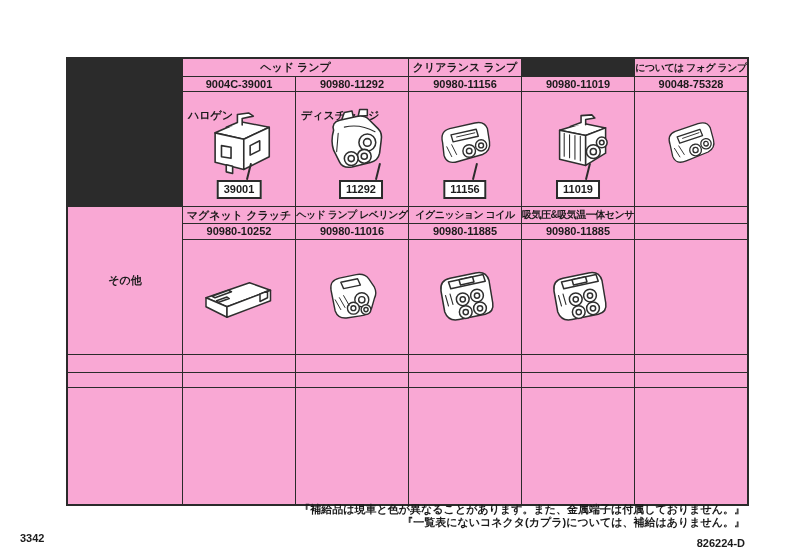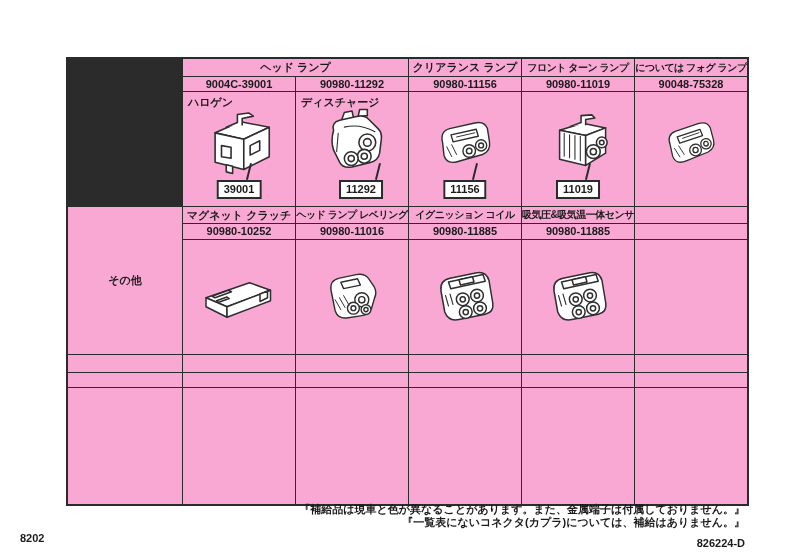--- a/index.html
+++ b/index.html
@@ -17,21 +17,21 @@
     gap:1px;background:#2b2b2b;border:2px solid #2b2b2b;
   }
   .cell{background:#f9a8d4;position:relative;overflow:hidden;}
   .hdr,.pn,.rowlabel{
     display:flex;align-items:center;justify-content:center;
     font-weight:bold;font-size:11px;line-height:1;white-space:nowrap;
   }
   .hdr.tight{font-size:10px;letter-spacing:-0.5px;}
   .imgcell{display:flex;align-items:center;justify-content:center;}
   .variant-label{
-    position:absolute;top:3px;left:5px;
+    position:absolute;top:16px;left:5px;
     font-weight:bold;font-size:11px;white-space:nowrap;
   }
   .figure{position:absolute;left:50%;top:46%;transform:translate(-50%,-50%);}
   .figure svg{display:block;}
   .callout{
     position:absolute;bottom:7px;left:50%;transform:translateX(-50%);
     border:2px solid #2b2b2b;background:#fff;
     font-weight:bold;font-size:11px;line-height:1;
     padding:2px 5px 2px;white-space:nowrap;
   }
@@ -55,23 +55,20 @@
 </head>
 <body>
 
 <div class="parts-table">
 
   <div class="cell hdr" style="grid-area:1/2/2/4">
     <span>ヘッド ランプ</span>
   </div>
   <div class="cell hdr" style="grid-area:1/4/2/5">
     <span>クリアランス ランプ</span>
-  </div>
-  <div class="cell hdr tight" style="grid-area:1/5/2/6">
-    <span>フロント ターン ランプ</span>
   </div>
   <div class="cell hdr tight" style="grid-area:1/6/2/7">
     <span>については フォグ ランプ</span>
   </div>
 
   <div class="cell pn" style="grid-area:2/2/3/3">
     <span>9004C-39001</span>
   </div>
   <div class="cell pn" style="grid-area:2/3/3/4">
     <span>90980-11292</span>
@@ -308,14 +305,14 @@
   <div class="cell" style="grid-area:9/4/10/5"></div>
   <div class="cell" style="grid-area:9/5/10/6"></div>
   <div class="cell" style="grid-area:9/6/10/7"></div>
 
 </div>
 
 <div class="notes">
   <div>『補給品は現車と色が異なることがあります。また、金属端子は付属しておりません。』</div>
   <div>『一覧表にないコネクタ(カプラ)については、補給はありません。』</div>
 </div>
-<div class="page-number">8202</div>
+<div class="page-number">3342</div>
 <div class="doc-code">826224-D</div>
 
 </body></html>

